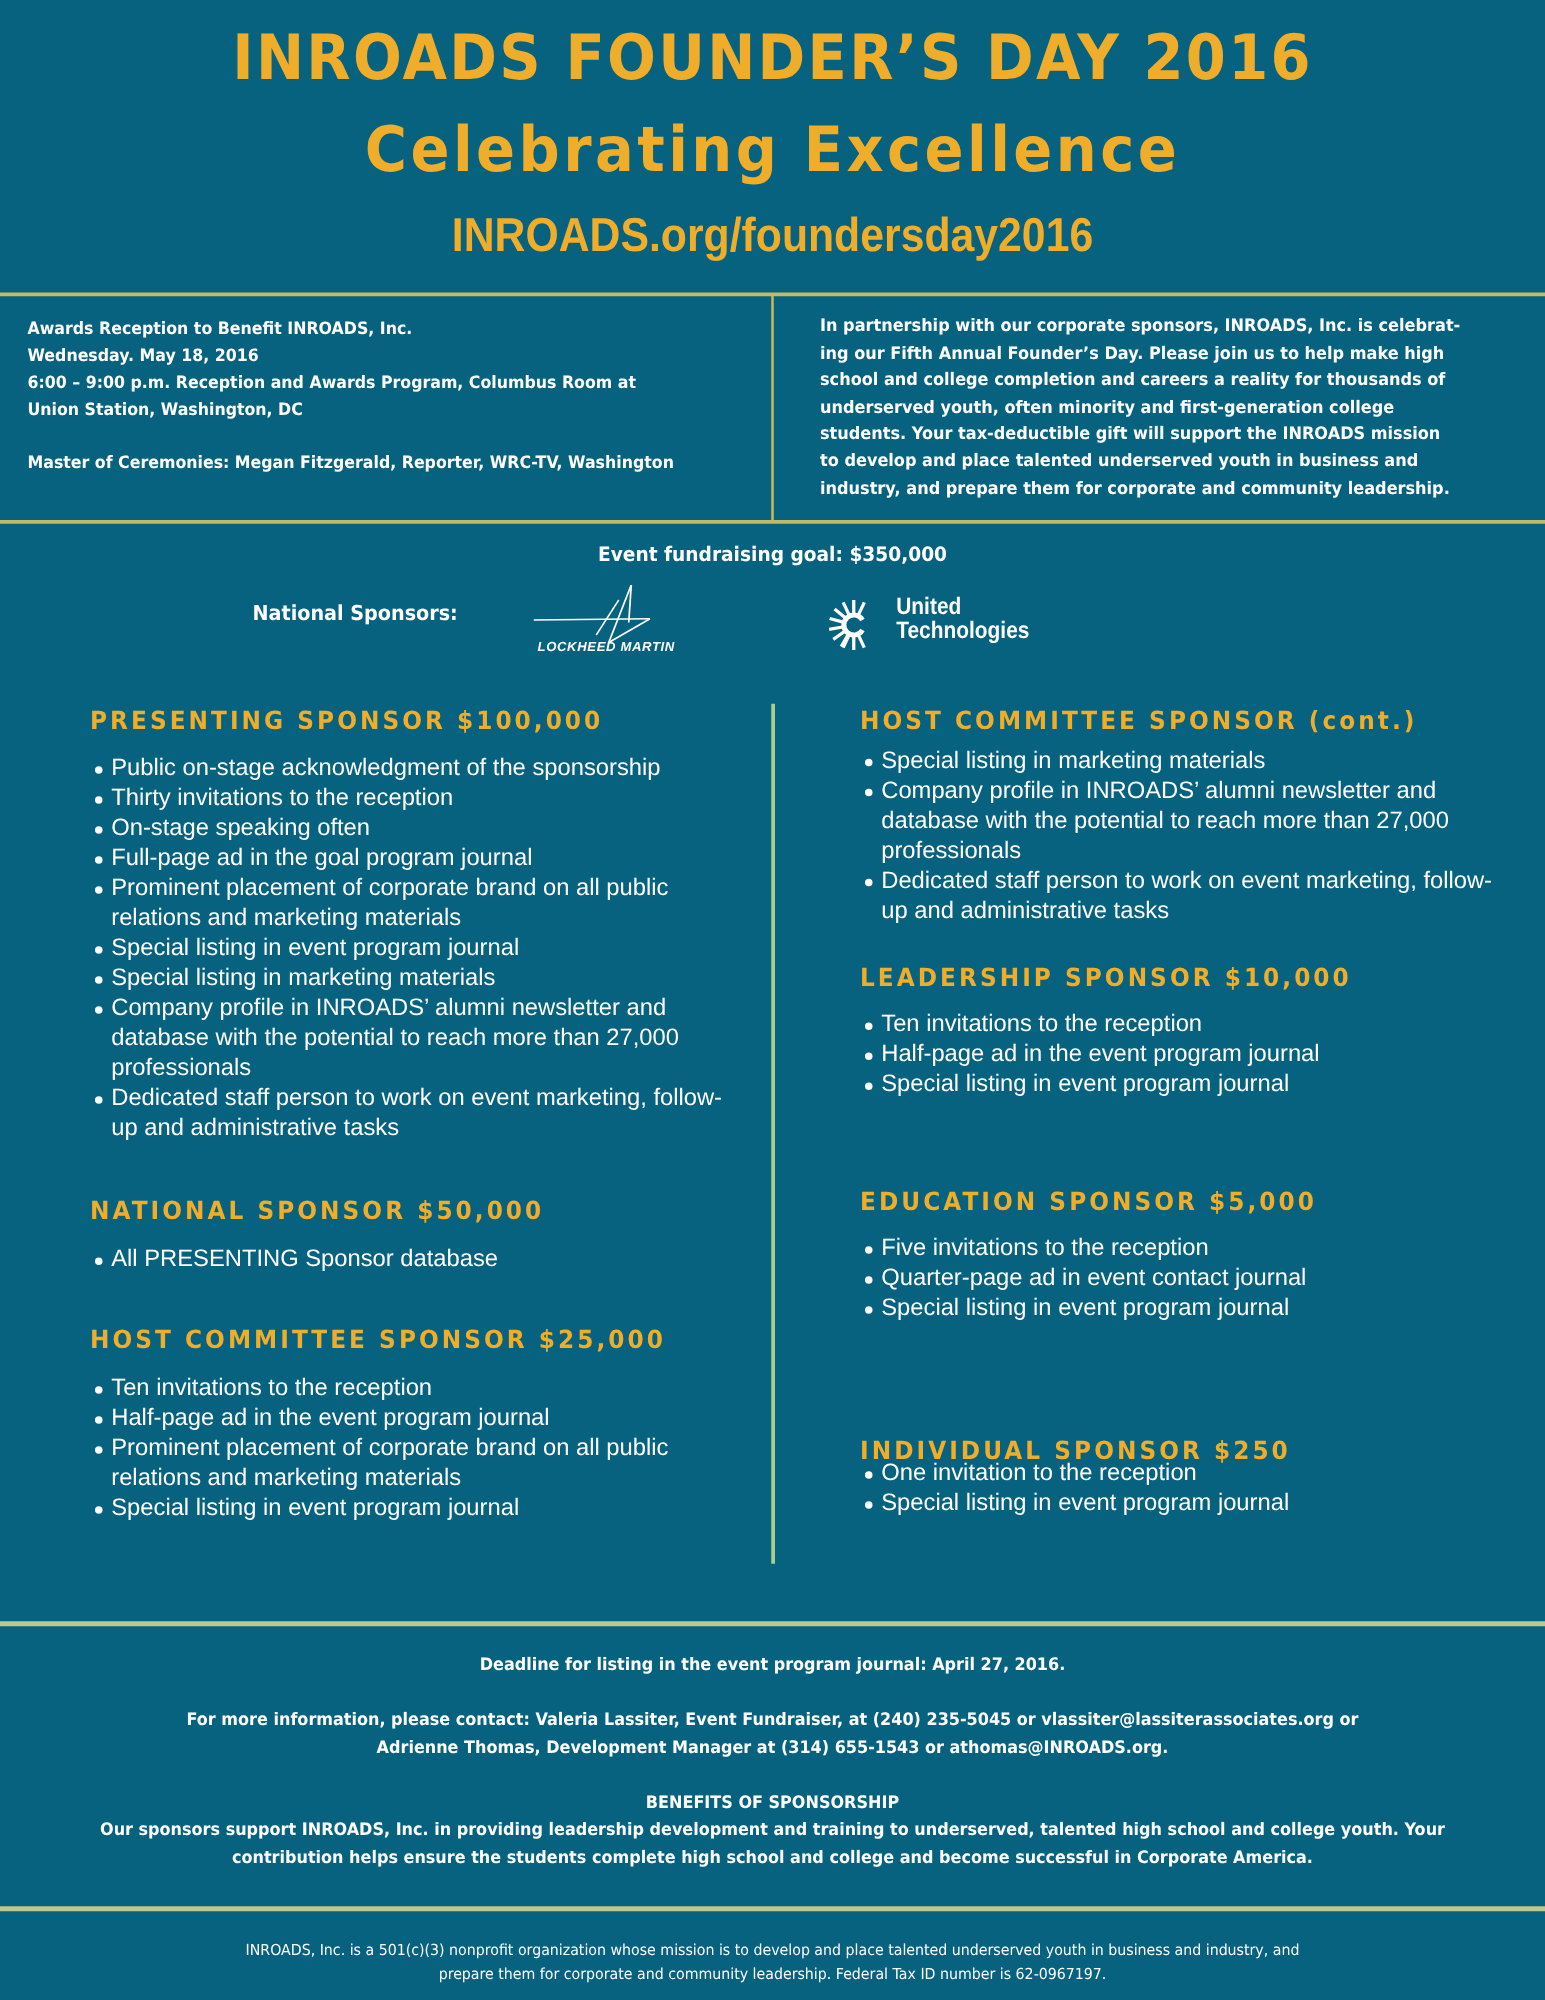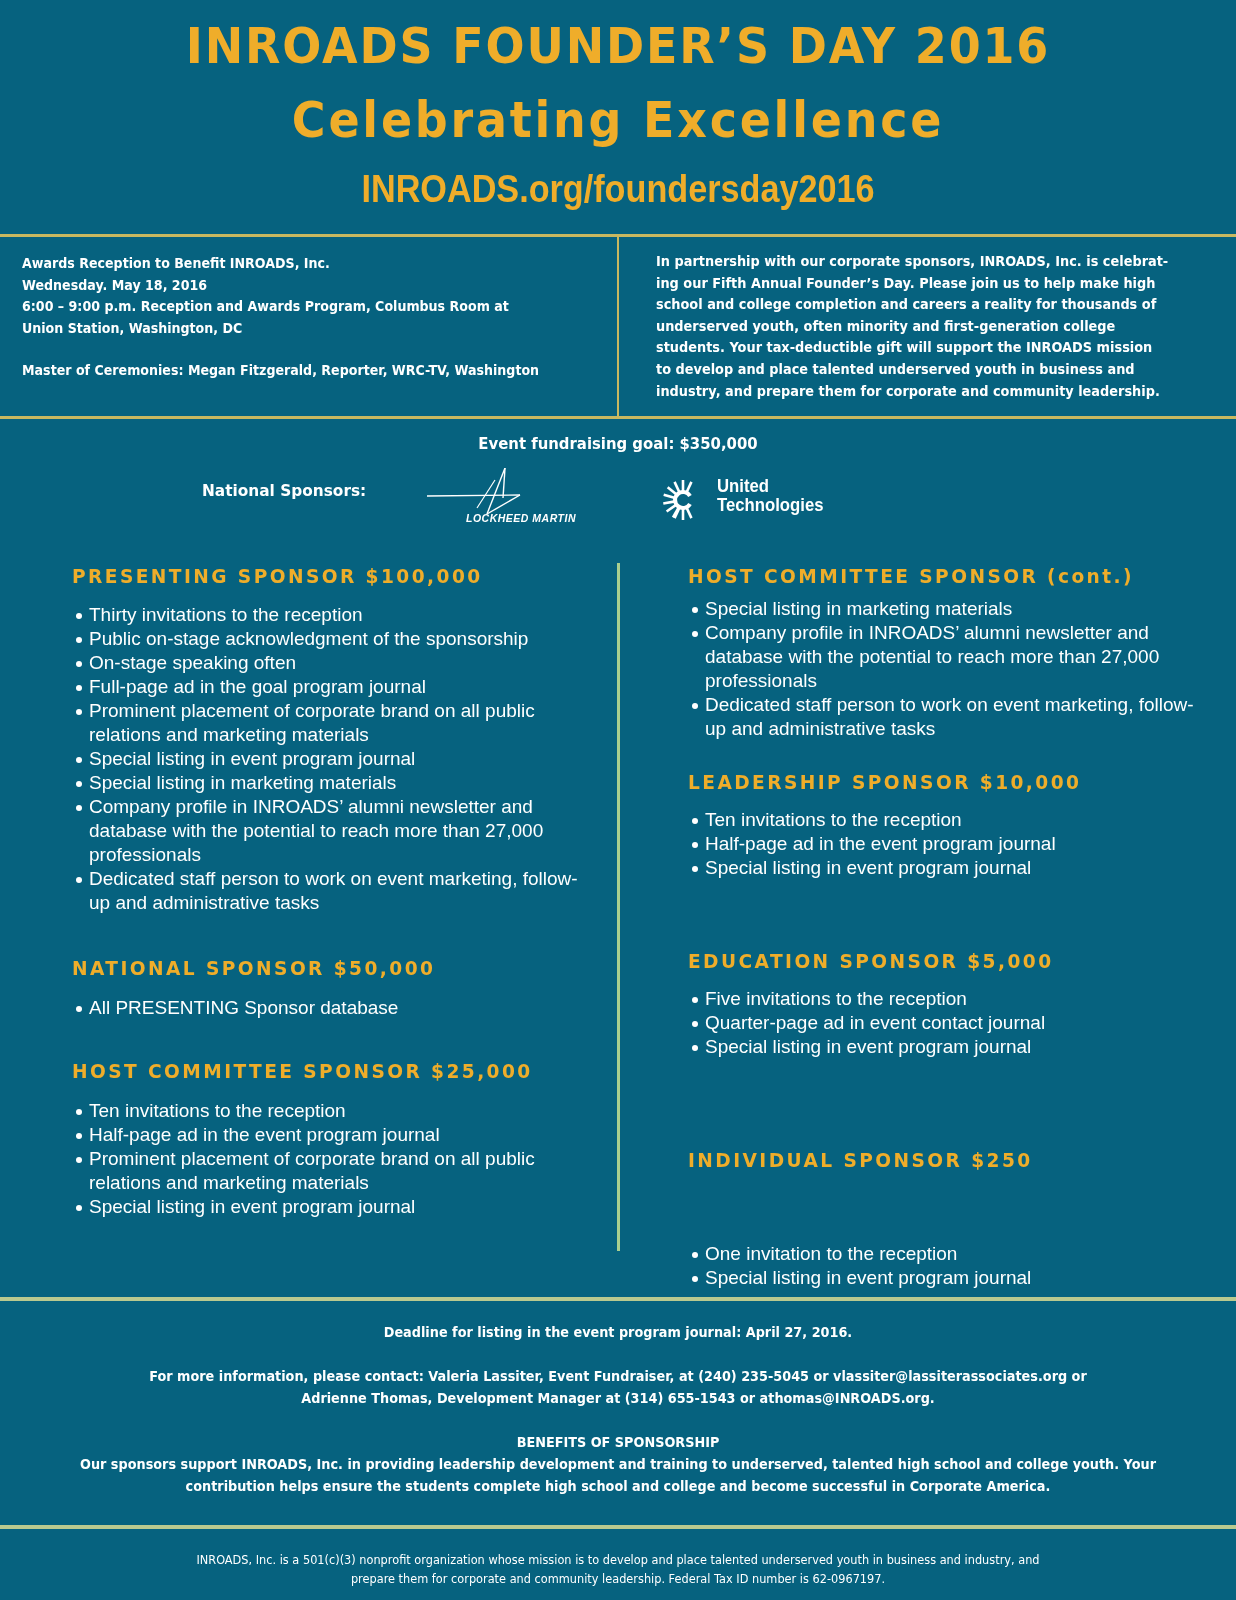--- a/index.html
+++ b/index.html
@@ -49,21 +49,21 @@
     transform: scaleX(0.93);
   }
   .nat-label {
     position: absolute; left: 202px; top: 481px;
     font-family: "DejaVu Sans", sans-serif; font-weight: bold; font-size: 16.5px;
     transform-origin: left top; transform: scaleX(0.93);
   }
   .lm-logo { position: absolute; left: 425px; top: 468px; width: 145px; height: 60px; }
   .lm-text {
     position: absolute; left: 430px; top: 512px; font-family: "Liberation Sans", sans-serif;
-    font-weight: bold; font-style: italic; font-size: 10.5px; letter-spacing: 0.5px; margin-left: 36px;
+    font-weight: bold; font-style: italic; font-size: 10.5px; letter-spacing: 0.5px;
   }
   .ut-logo { position: absolute; left: 662px; top: 479px; width: 42px; height: 42px; }
   .ut-text {
     position: absolute; left: 717px; top: 476px; font-family: "Liberation Sans", sans-serif;
     font-weight: bold; font-size: 19px; line-height: 19px; transform-origin: left top; transform: scaleX(0.88);
   }
 
   
   .sec-head {
     position: absolute; font-family: "DejaVu Sans", sans-serif; font-weight: bold;
@@ -152,22 +152,22 @@
 </svg>
 <div class="ut-text">
   <div>United</div>
   <div>Technologies</div>
 </div>
 
 <div class="vline soft" style="left:617px; top:563px; height:688px"></div>
 
 <div class="sec-head" style="left:72px; top:564px">PRESENTING SPONSOR $100,000</div>
 <ul class="sec-list" style="left:73px; top:603px; width:520px">
+  <li>Public on-stage acknowledgment of the sponsorship</li>
   <li>Thirty invitations to the reception</li>
-  <li>Public on-stage acknowledgment of the sponsorship</li>
   <li>On-stage speaking often</li>
   <li>Full-page ad in the goal program journal</li>
   <li>Prominent placement of corporate brand on all public relations and marketing materials</li>
   <li>Special listing in event program journal</li>
   <li>Special listing in marketing materials</li>
   <li>Company profile in INROADS’ alumni newsletter and database with the potential to reach more than 27,000 professionals</li>
   <li>Dedicated staff person to work on event marketing, follow-up and administrative tasks</li>
 </ul>
 
 <div class="sec-head" style="left:72px; top:956px">NATIONAL SPONSOR $50,000</div>
@@ -198,21 +198,21 @@
 </ul>
 
 <div class="sec-head" style="left:688px; top:949px">EDUCATION SPONSOR $5,000</div>
 <ul class="sec-list" style="left:689px; top:987px; width:520px">
   <li>Five invitations to the reception</li>
   <li>Quarter-page ad in event contact journal</li>
   <li>Special listing in event program journal</li>
 </ul>
 
 <div class="sec-head" style="left:688px; top:1148px">INDIVIDUAL SPONSOR $250</div>
-<ul class="sec-list" style="left:689px; top:1242px; width:520px">
+<ul class="sec-list" style="left:689px; top:1167px; width:520px">
   <li>One invitation to the reception</li>
   <li>Special listing in event program journal</li>
 </ul>
 
 <div class="hline soft" style="top:1297px"></div>
 
 <div class="foot-block" style="top:1321px">Deadline for listing in the event program journal: April 27, 2016.</div>
 
 <div class="foot-block" style="top:1365px">
   <div>For more information, please contact: Valeria Lassiter, Event Fundraiser, at (240) 235-5045 or vlassiter@lassiterassociates.org or</div>

